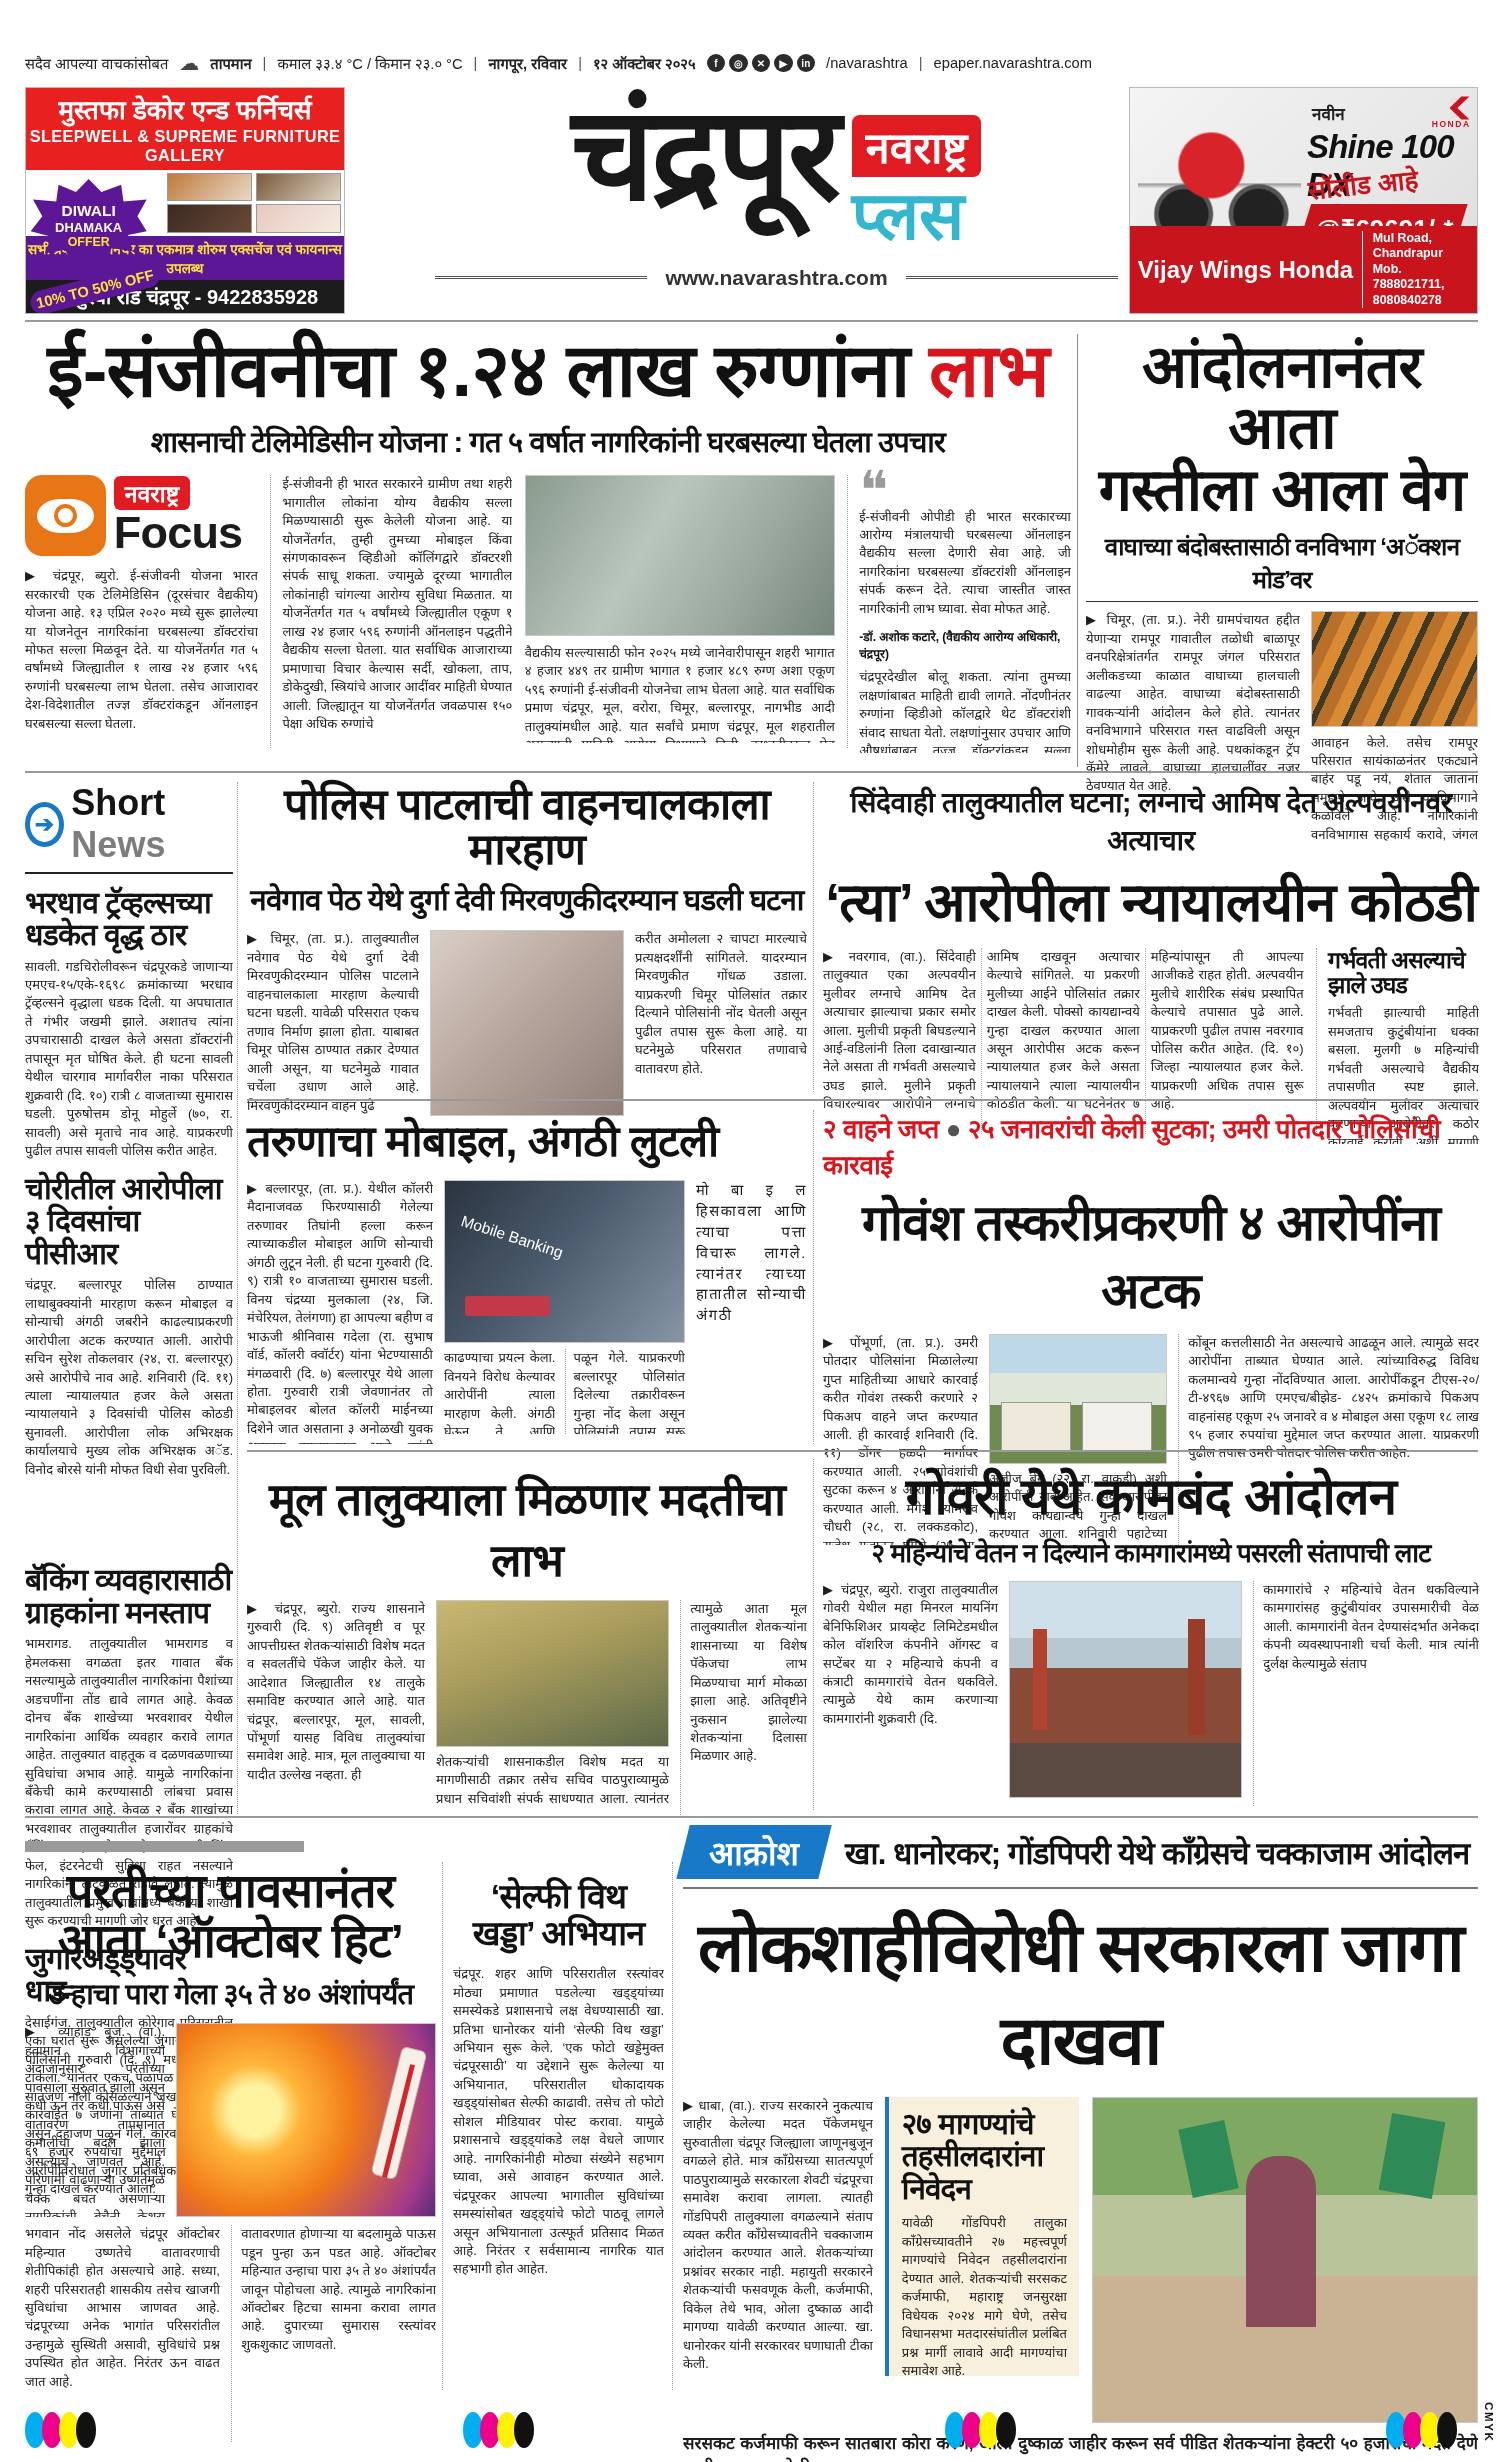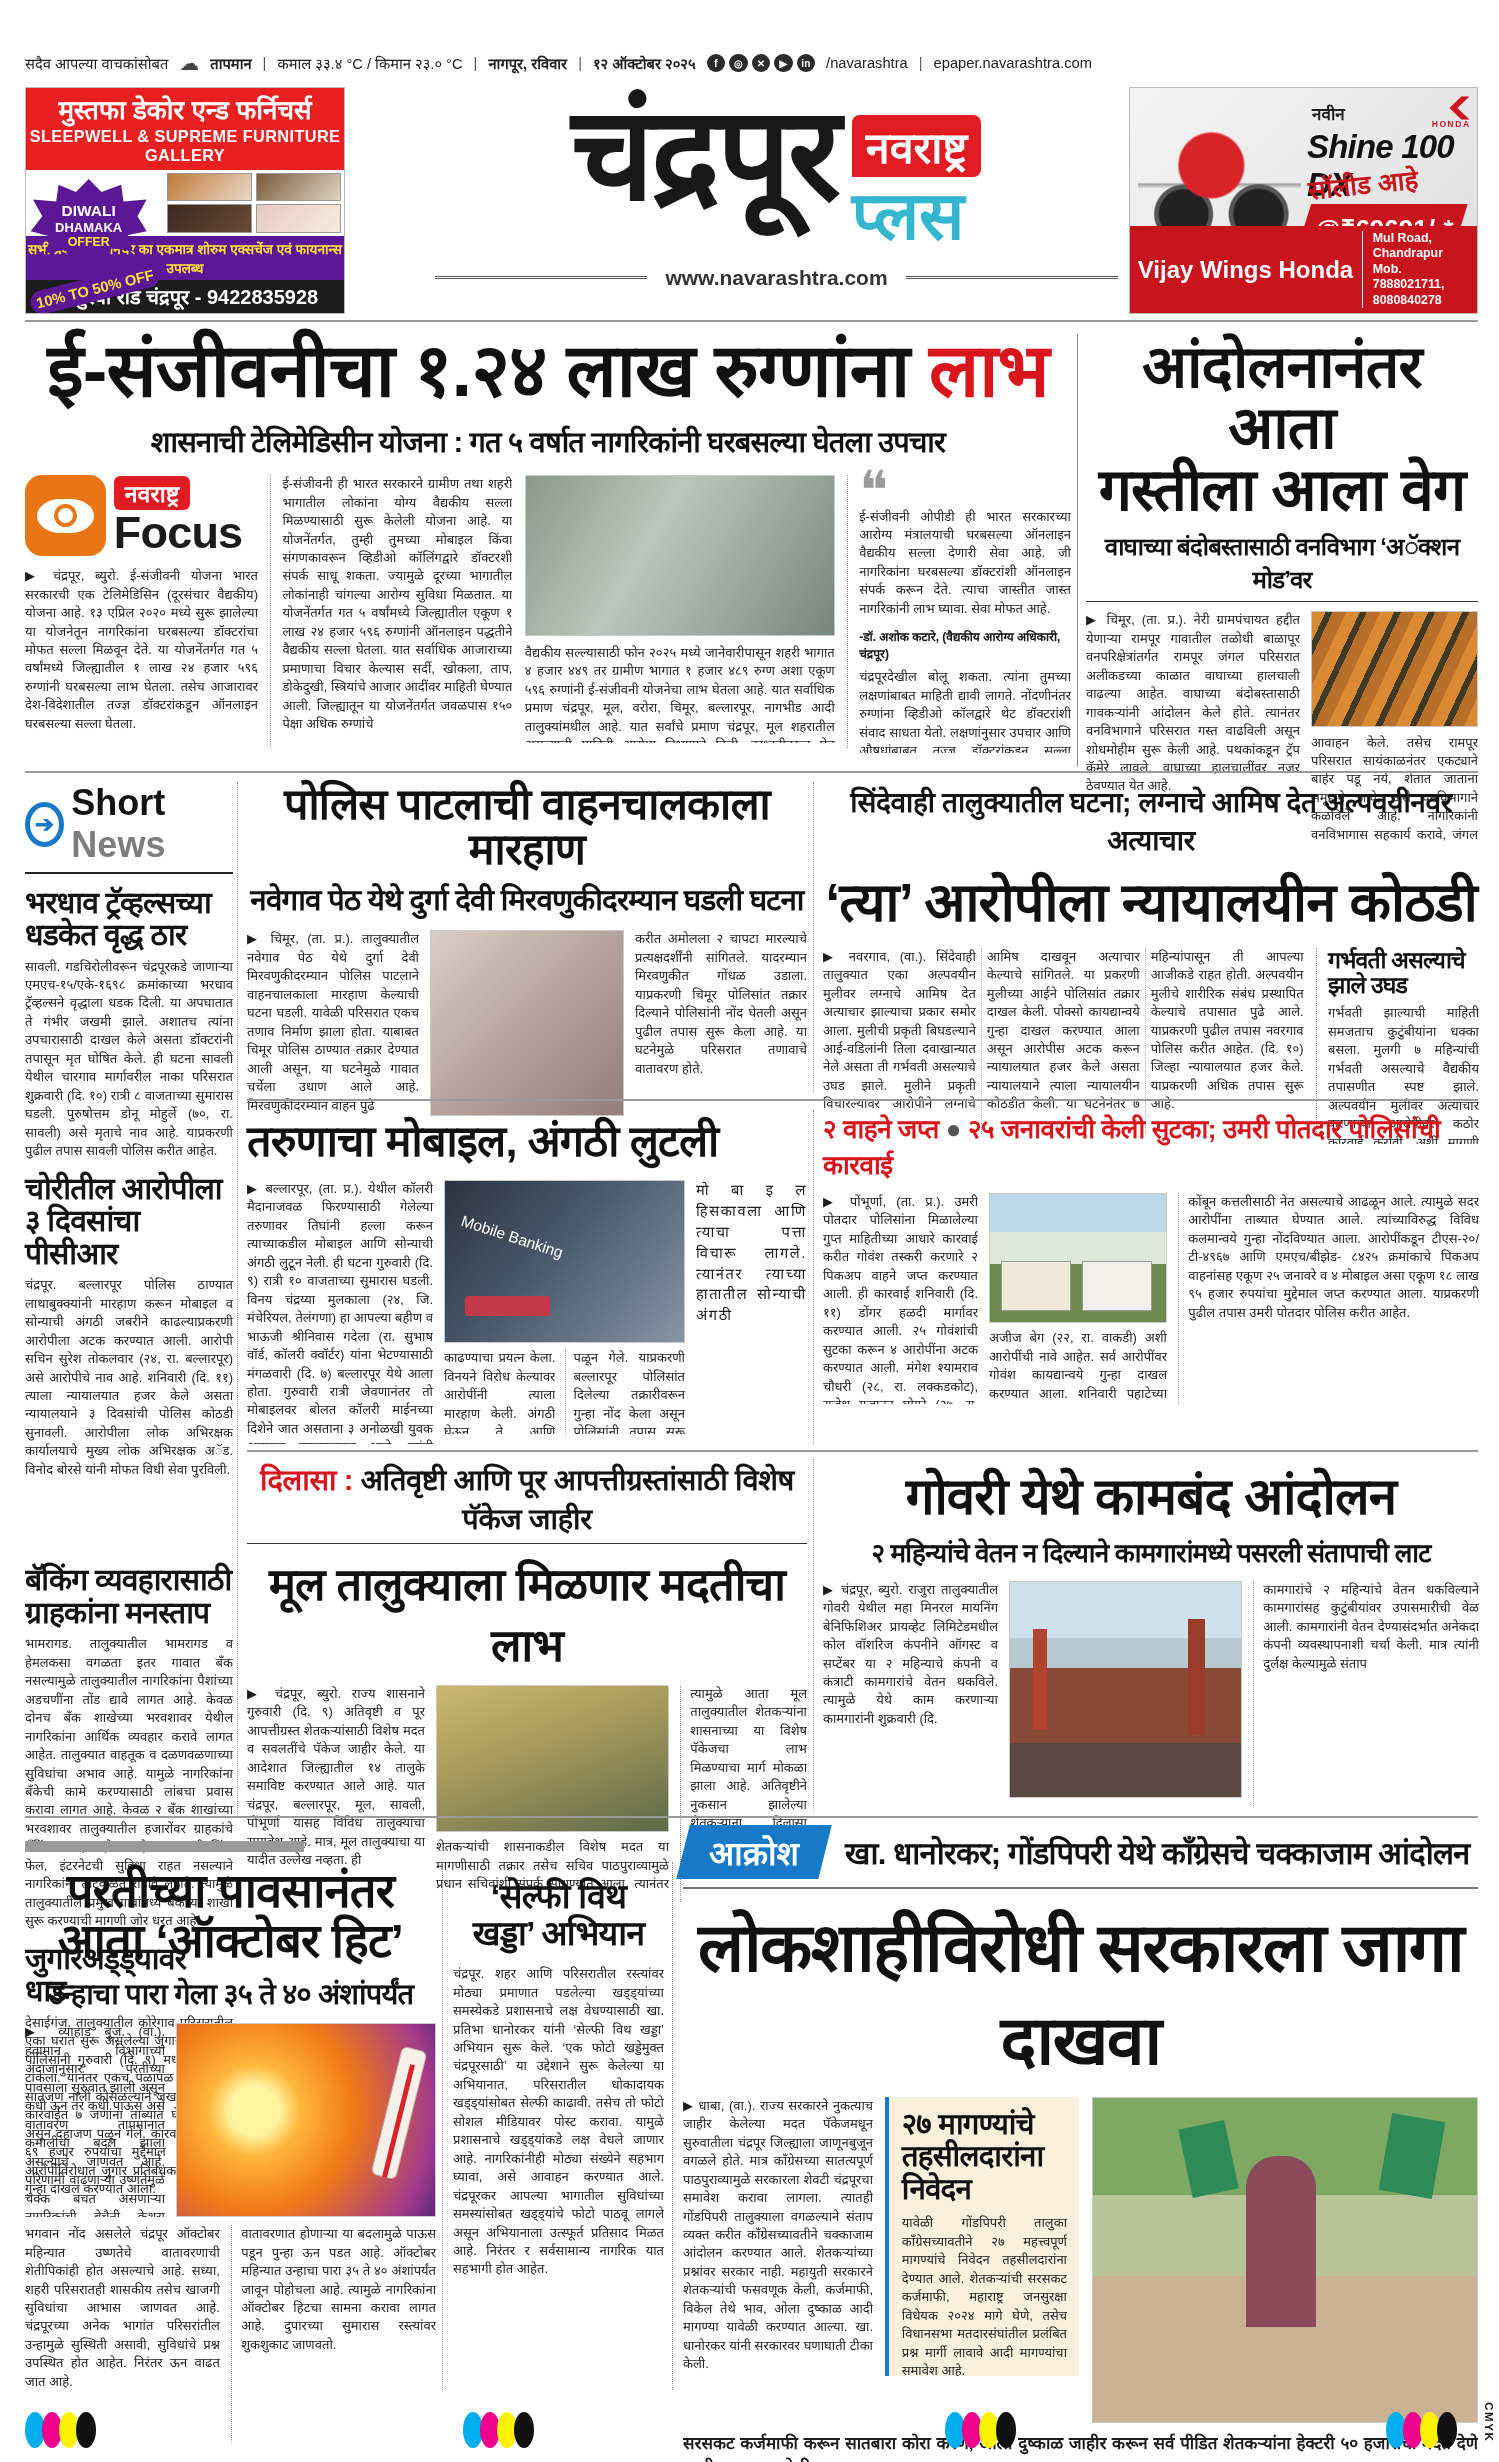--- a/index.html
+++ b/index.html
@@ -318,40 +318,37 @@
     </div>
   </div>
 
   <div class="abs vr-dot" style="left:813px; top:1110px; height:334px;"></div>
   <div class="abs" style="left:823px; top:1110px; width:656px; height:334px;">
     <div class="kicker red" style="font-size:26px; text-align:left;">
       <span>२ वाहने जप्त</span>
       <span style="color:#555;">●</span>
       <span>२५ जनावरांची केली सुटका; उमरी पोतदार पोलिसांची कारवाई</span>
     </div>
+    <div class="hl" style="font-size:50px; text-align:center; margin-top:4.7px;">गोवंश तस्करीप्रकरणी ४ आरोपींना अटक</div>
     <div style="display:flex; gap:11px; margin-top:11px; height:211px;">
       <p class="body-txt" style="flex:0 0 155px;">▶ पोंभूर्णा, (ता. प्र.). उमरी पोतदार पोलिसांना मिळालेल्या गुप्त माहितीच्या आधारे कारवाई करीत गोवंश तस्करी करणारे २ पिकअप वाहने जप्त करण्यात आली. ही कारवाई शनिवारी (दि. ११) डोंगर हळदी मार्गावर करण्यात आली. २५ गोवंशांची सुटका करून ४ आरोपींना अटक करण्यात आली. मंगेश श्यामराव चौधरी (२८, रा. लक्कडकोट), राजेश गजानन घोगरे (२७, रा. बेंबाळ), मोहम्मद अजीज अली (२४, रा. वाकडी), मिर्झा</p>
       <div style="flex:0 0 178px;">
         <div class="photo" style="height:130px; background:linear-gradient(180deg,#bfd8e8 0 30%,#dfe6da 30% 55%,#6f8a4f 55% 100%);">
           <span style="position:absolute; left:11px; bottom:11px; width:70px; height:50px; background:#efe9dc; border:0.8px solid #999;"></span>
           <span style="position:absolute; right:14px; bottom:11px; width:70px; height:50px; background:#f2f0ea; border:0.8px solid #999;"></span>
         </div>
         <p class="body-txt" style="margin-top:6.2px; height:71px;">अजीज बेग (२२, रा. वाकडी) अशी आरोपींची नावे आहेत. सर्व आरोपींवर गोवंश कायद्यान्वये गुन्हा दाखल करण्यात आला. शनिवारी पहाटेच्या सुमारास उमरी पोतदार पोलिसांना मिळालेल्या माहितीवरून डोंगर हळदी मार्गावर पोलिसांनी नाकाबंदी करून तपासणी केली. तेव्हा वाहनात एकूण २५ नग जनावरे</p>
       </div>
       <p class="body-txt vr-dot" style="flex:1; padding-left:9.3px;">कोंबून कत्तलीसाठी नेत असल्याचे आढळून आले. त्यामुळे सदर आरोपींना ताब्यात घेण्यात आले. त्यांच्याविरुद्ध विविध कलमान्वये गुन्हा नोंदविण्यात आला. आरोपींकडून टीएस-२०/टी-४९६७ आणि एमएच/बीझेड- ८४२५ क्रमांकाचे पिकअप वाहनांसह एकूण २५ जनावरे व ४ मोबाइल असा एकूण १८ लाख ९५ हजार रुपयांचा मुद्देमाल जप्त करण्यात आला. याप्रकरणी पुढील तपास उमरी पोतदार पोलिस करीत आहेत.</p>
     </div>
   </div>
 
   <div class="abs hr" style="left:247px; top:1450px; width:1231px;"></div>
 
   <div class="abs" style="left:247px; top:1459px; width:560px; height:351px;">
-    <div class="kicker" style="font-size:29px; text-align:center; border-bottom:1.6px solid #333; padding-bottom:6.2px;">
-      <span class="red">दिलासा :</span>
-      <span>अतिवृष्टी आणि पूर आपत्तीग्रस्तांसाठी विशेष पॅकेज जाहीर</span>
-    </div>
     <div class="hl" style="font-size:45px; text-align:center; margin-top:7.8px;">मूल तालुक्याला मिळणार मदतीचा लाभ</div>
     <div style="display:flex; gap:11px; margin-top:11px; height:217px;">
       <p class="body-txt" style="flex:0 0 178px;">▶ चंद्रपूर, ब्युरो. राज्य शासनाने गुरुवारी (दि. ९) अतिवृष्टी व पूर आपत्तीग्रस्त शेतकऱ्यांसाठी विशेष मदत व सवलतींचे पॅकेज जाहीर केले. या आदेशात जिल्ह्यातील १४ तालुके समाविष्ट करण्यात आले आहे. यात चंद्रपूर, बल्लारपूर, मूल, सावली, पोंभूर्णा यासह विविध तालुक्यांचा समावेश आहे. मात्र, मूल तालुक्याचा या यादीत उल्लेख नव्हता. ही</p>
       <div style="flex:0 0 233px;">
         <div class="photo" style="height:147px; background:linear-gradient(160deg,#c9b873 0%,#a99c5c 40%,#7d7f52 75%,#5d6948 100%);"></div>
         <p class="body-txt" style="margin-top:6.2px; height:56px;">शेतकऱ्यांची शासनाकडील विशेष मदत या मागणीसाठी तक्रार तसेच सचिव पाठपुराव्यामुळे प्रधान सचिवांशी संपर्क साधण्यात आला. त्यानंतर मूल तालुक्याचा समावेश करण्यात आला असून आता शेतकऱ्यांना नुकसानभरपाईसह विशेष मदतीचा लाभ मिळणार आहे.</p>
       </div>
       <p class="body-txt vr-dot" style="flex:1; padding-left:9.3px;">त्यामुळे आता मूल तालुक्यातील शेतकऱ्यांना शासनाच्या या विशेष पॅकेजचा लाभ मिळण्याचा मार्ग मोकळा झाला आहे. अतिवृष्टीने नुकसान झालेल्या शेतकऱ्यांना दिलासा मिळणार आहे.</p>
     </div>
   </div>

